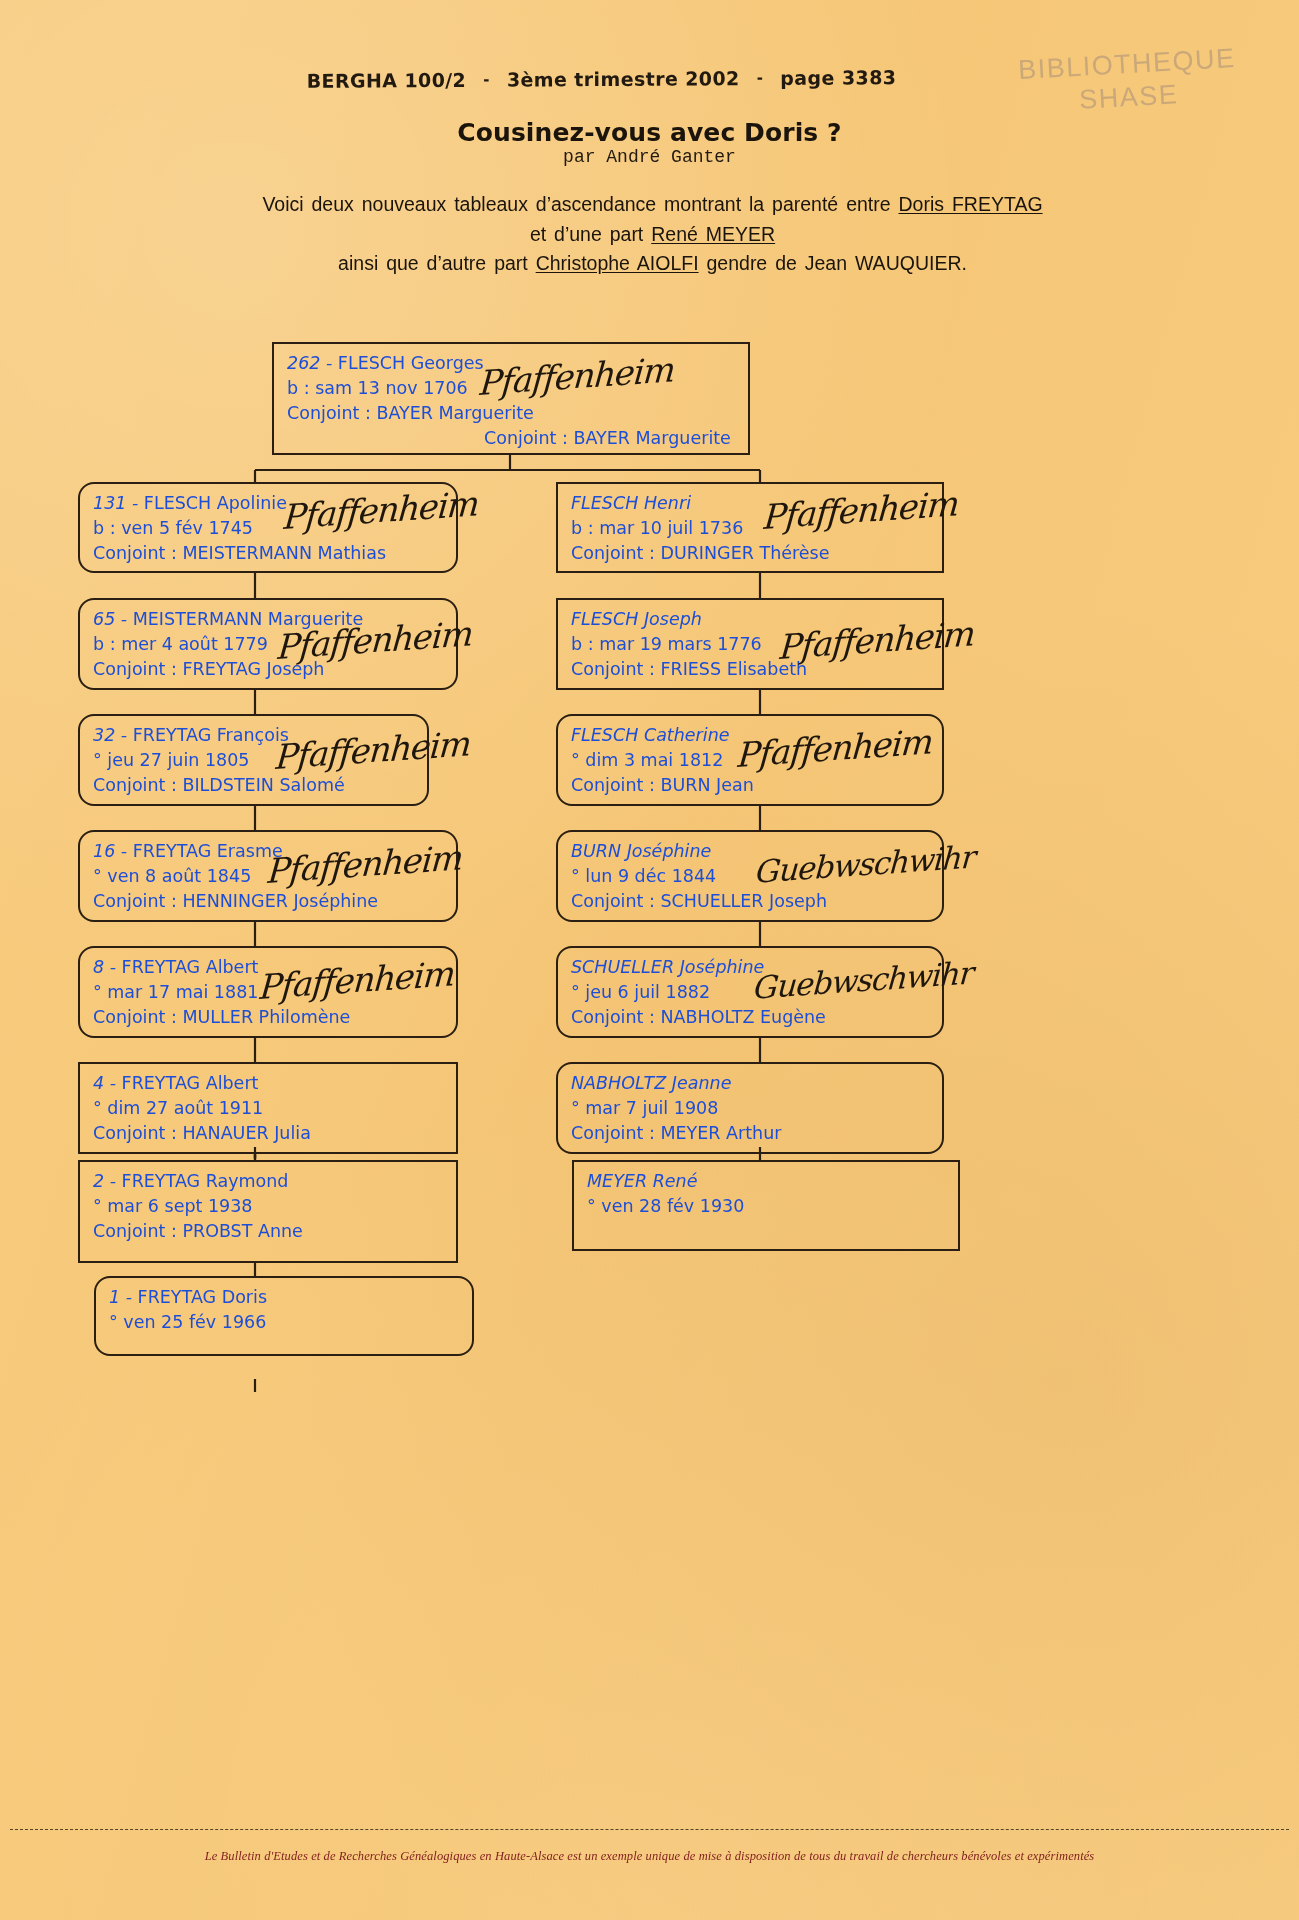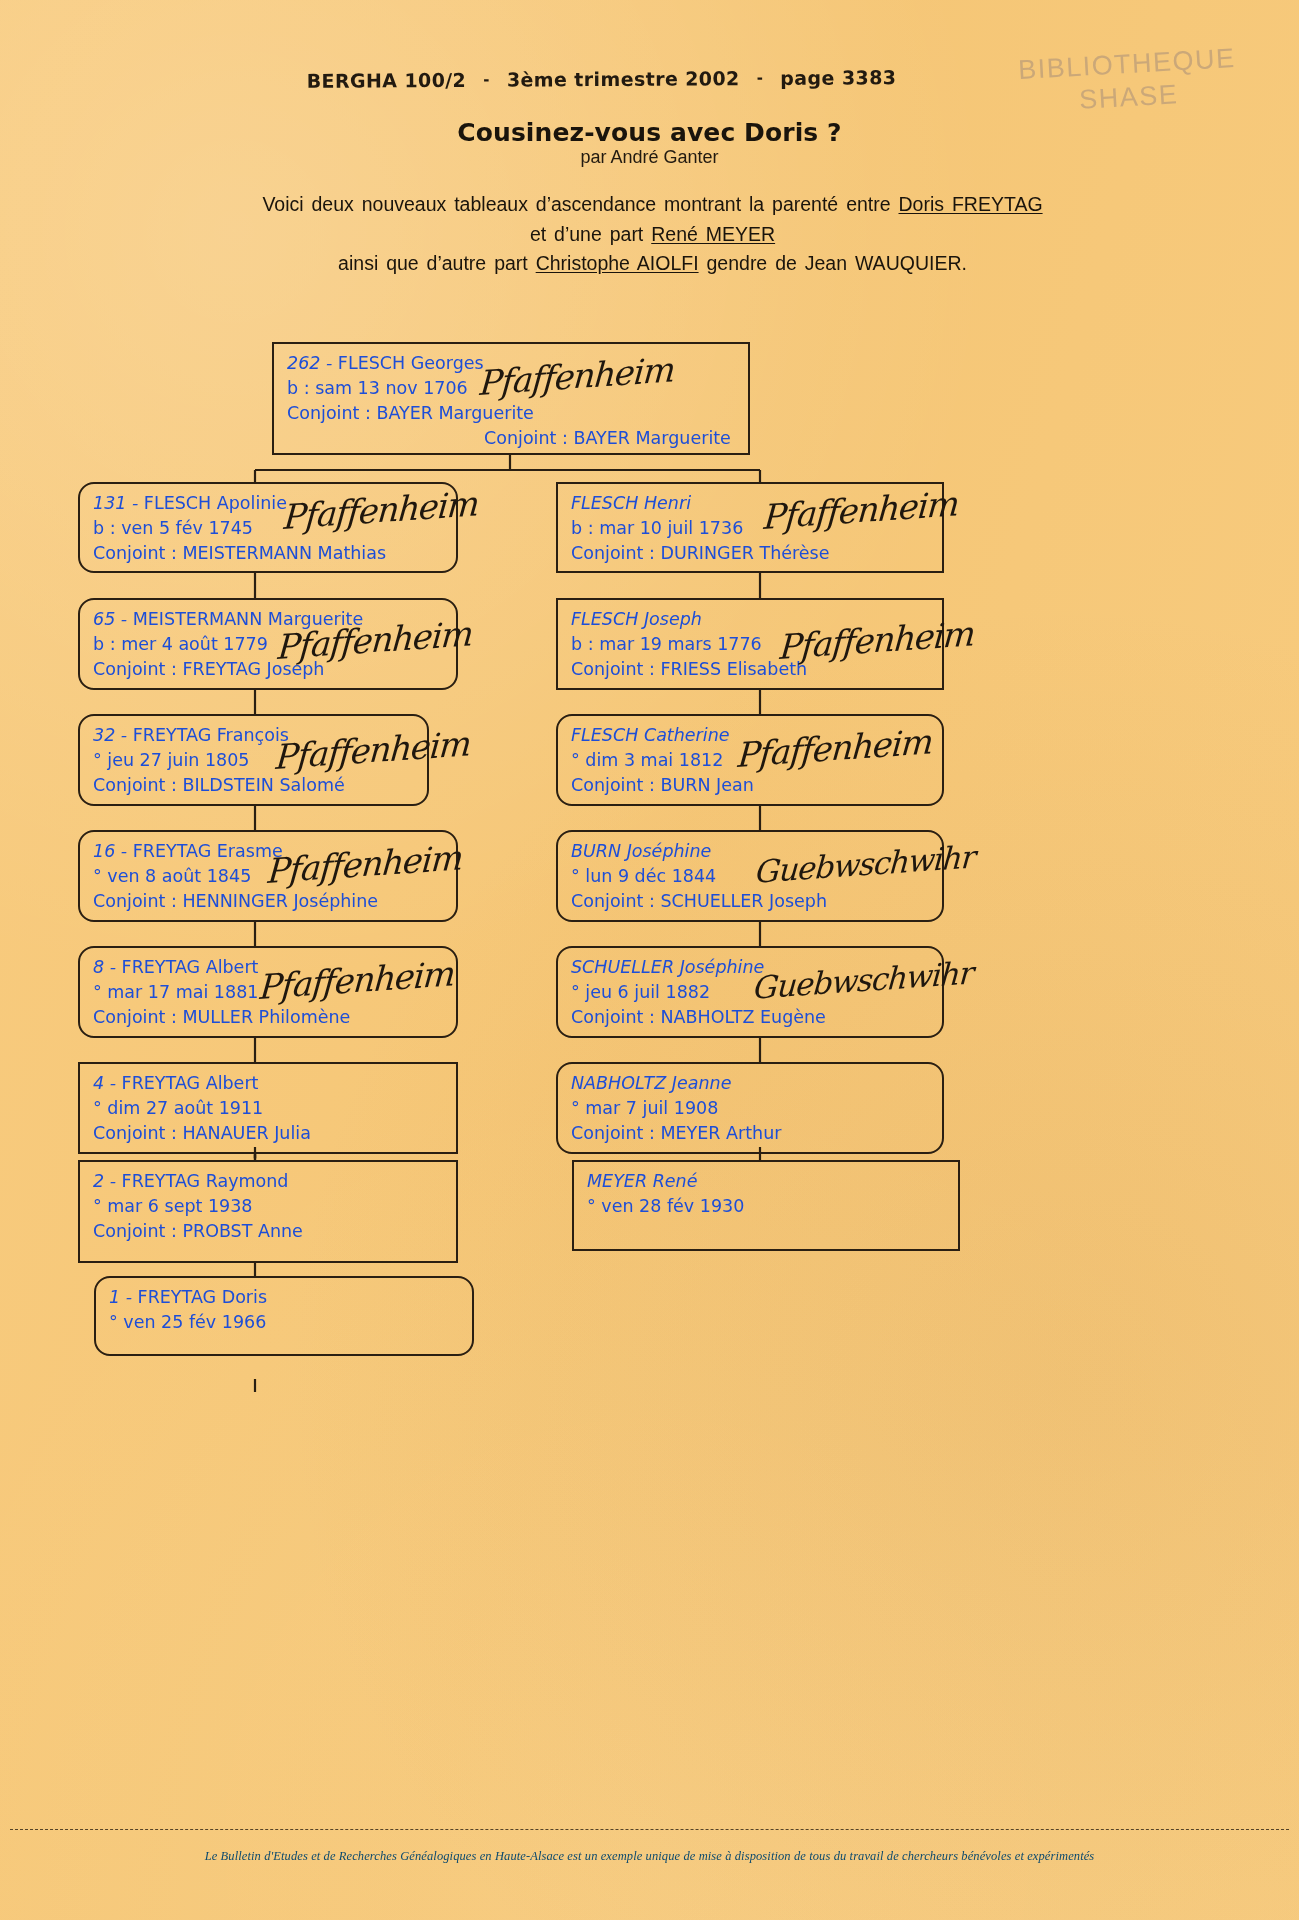--- a/index.html
+++ b/index.html
@@ -52,21 +52,21 @@
     position:absolute;left:0;right:0;top:118px;
     text-align:center;
     font-family:"DejaVu Sans", sans-serif;
     font-weight:700;font-size:25px;
     color:#1a140c;
     letter-spacing:.1px;
   }
   .byline{
     position:absolute;left:0;right:0;top:147px;
     text-align:center;
-    font-family:Liberation Sans, sans-serif;
+    font-family:Liberation Mono, monospace;
     font-size:18px;color:#221a10;
   }
 
   .intro{
     position:absolute;left:86px;right:80px;top:190px;
     text-align:center;
     font-family:"Liberation Sans", sans-serif;
     font-weight:400;font-size:19.5px;
     line-height:1.52;
     color:#1a140c;
@@ -118,21 +118,21 @@
     position:absolute;left:10px;right:10px;bottom:90px;
     border-top:1.6px dashed #3a2c18;
     opacity:.85;
   }
   .footnote{
     position:absolute;left:40px;right:40px;bottom:56px;
     text-align:center;
     font-family:"Liberation Serif", serif;
     font-style:italic;
     font-size:12.5px;
-    color:#0c4a6e;
+    color:#7f1d1d;
     letter-spacing:.1px;
   }
 </style>
 </head>
 <body>
 
 <div class="grain"></div>
 
 <div class="page">
 

